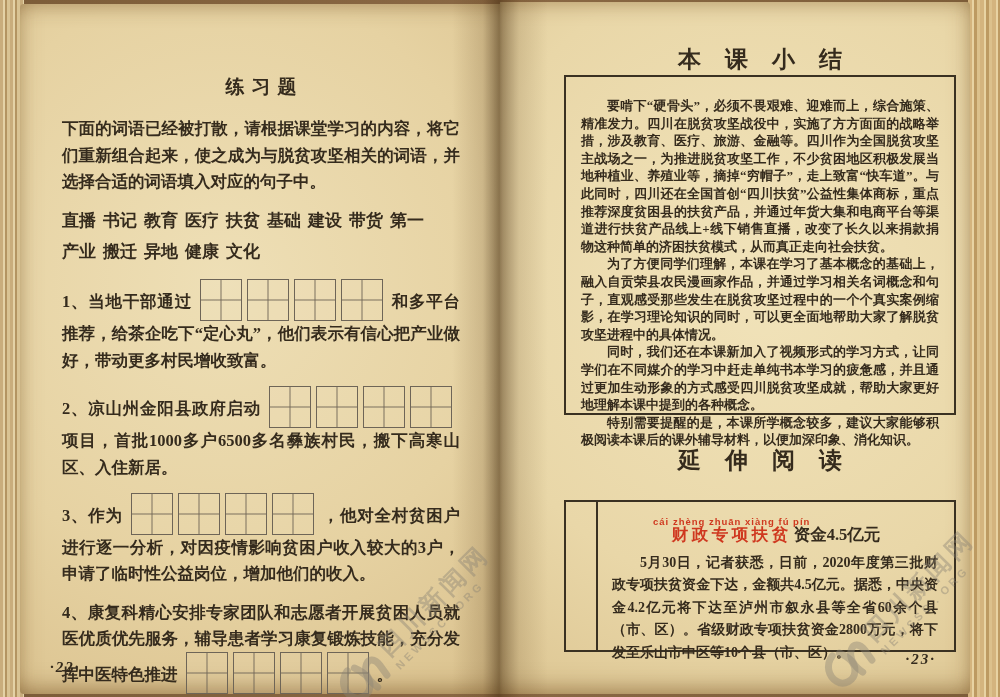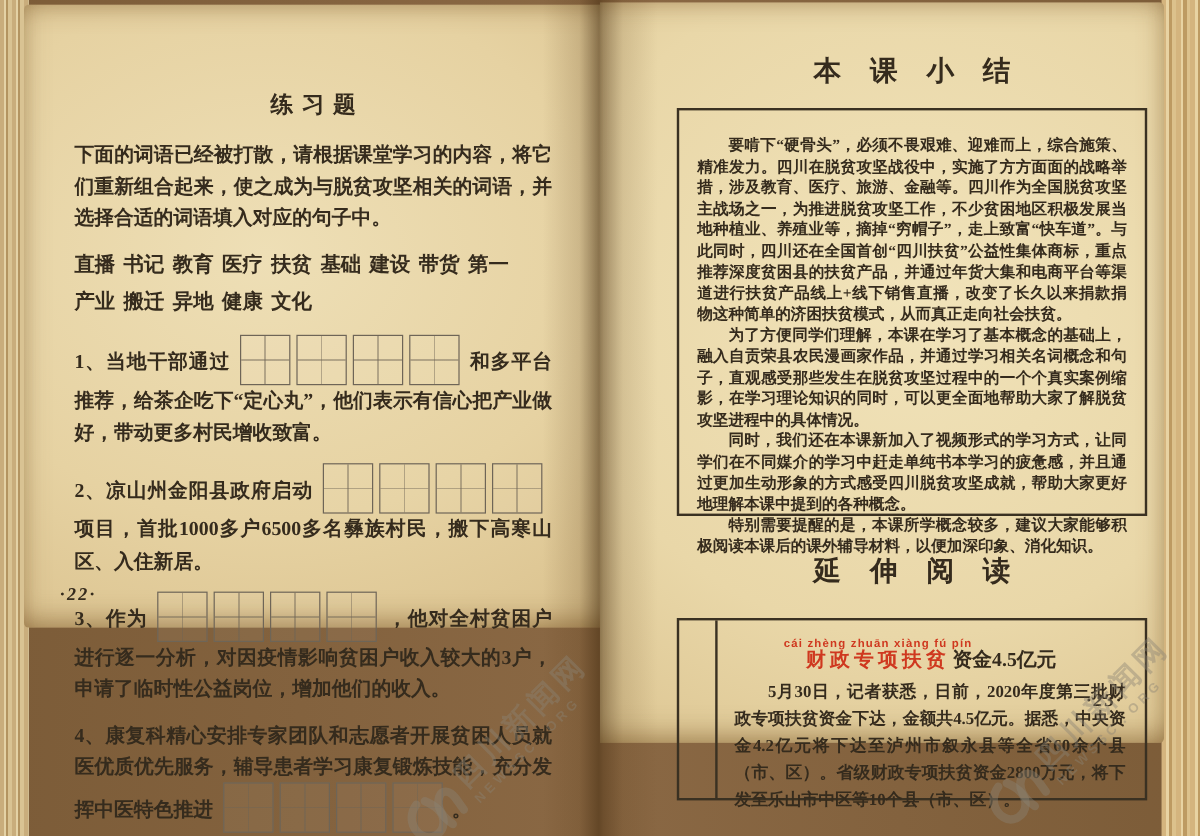--- a/index.html
+++ b/index.html
@@ -11,27 +11,27 @@
   
   .edge{position:absolute;top:0;bottom:0;z-index:1;}
   .edge-left{left:0;width:24px;background:
       repeating-linear-gradient(90deg,#c9ad7c 0 3px,#e4d2a6 3px 5px,#b39461 5px 7px,#d9c393 7px 10px);
       filter:blur(.4px);}
   .edge-right{right:0;width:32px;background:
       repeating-linear-gradient(90deg,#d4b47e 0 4px,#e8d3a3 4px 6px,#bd9a62 6px 9px,#dcc18c 9px 12px);
       filter:blur(.4px);}
 
   .page{position:absolute;z-index:2;color:#352b1d;}
-  .page-left{left:20px;top:4px;width:480px;height:519px;border-radius:4px 0 0 4px;
+  .page-left{left:20px;top:4px;width:480px;height:690px;border-radius:4px 0 0 4px;
       background:radial-gradient(130% 95% at 42% 40%, #eedfb6 0%, #e6d2a2 45%, #dcc491 72%, #c9ab73 100%);
       box-shadow:inset 0 16px 20px -14px rgba(120,82,36,.45),
                  inset 0 -18px 22px -13px rgba(115,78,32,.55),
                  inset 14px 0 22px -14px rgba(120,82,36,.35);
       padding:70px 40px 0 42px;box-sizing:border-box;}
-  .page-right{left:500px;top:2px;width:470px;height:617px;border-radius:0 4px 4px 0;
+  .page-right{left:500px;top:2px;width:470px;height:692px;border-radius:0 4px 4px 0;
       background:radial-gradient(130% 95% at 55% 40%, #f1e3ba 0%, #e9d7a8 48%, #ddc693 75%, #cbae77 100%);
       box-shadow:inset 0 16px 20px -14px rgba(120,82,36,.4),
                  inset 0 -18px 22px -13px rgba(115,78,32,.55),
                  inset -14px 0 22px -14px rgba(120,82,36,.4);
       padding:42px 14px 0 64px;box-sizing:border-box;}
   .spine{position:absolute;z-index:3;left:452px;top:0;width:96px;height:697px;pointer-events:none;
       background:linear-gradient(90deg,rgba(86,56,20,0) 0%,rgba(86,56,20,.18) 32%,
                  rgba(64,40,12,.52) 49%,rgba(70,44,14,.42) 53%,rgba(86,56,20,.15) 70%,rgba(86,56,20,0) 100%);}
 
   
@@ -49,21 +49,21 @@
                         rgba(110,100,85,.45) calc(50% + .7px), transparent calc(50% + .7px)),
         linear-gradient(to bottom, transparent calc(50% - .7px), rgba(110,100,85,.45) calc(50% - .7px),
                         rgba(110,100,85,.45) calc(50% + .7px), transparent calc(50% + .7px));}
   .pagenum{position:absolute;font-style:italic;font-weight:700;font-size:15px;letter-spacing:2px;}
   .pagenum-left{left:30px;bottom:18px;}
   .pagenum-right{right:34px;bottom:26px;}
 
   
   .sec-title{margin:0;text-align:center;font-size:23px;font-weight:700;
       letter-spacing:24px;text-indent:24px;white-space:nowrap;}
-  .summary-box{margin-top:15px;border:2px solid #3a3122;height:340px;box-sizing:border-box;
+  .summary-box{border:2px solid #3a3122;height:340px;box-sizing:border-box;
       padding:20px 15px 0 15px;}
   .summary-box p{margin:0;font-size:13px;line-height:17.6px;font-weight:700;
       text-indent:2em;text-align:justify;}
   .reading-title-sec{margin-top:30px;}
   .reading-box{margin-top:24px;border:2px solid #3a3122;height:152px;box-sizing:border-box;
       position:relative;padding:6px 16px 0 46px;}
   .reading-box::before{content:'';position:absolute;left:30px;top:0;bottom:0;
       border-left:2px solid #3a3122;}
   .reading-title{text-align:center;font-size:16.5px;font-weight:700;margin-top:16px;white-space:nowrap;}
   .hl{color:#cf381f;letter-spacing:3.5px;position:relative;display:inline-block;margin:0 2px;}

